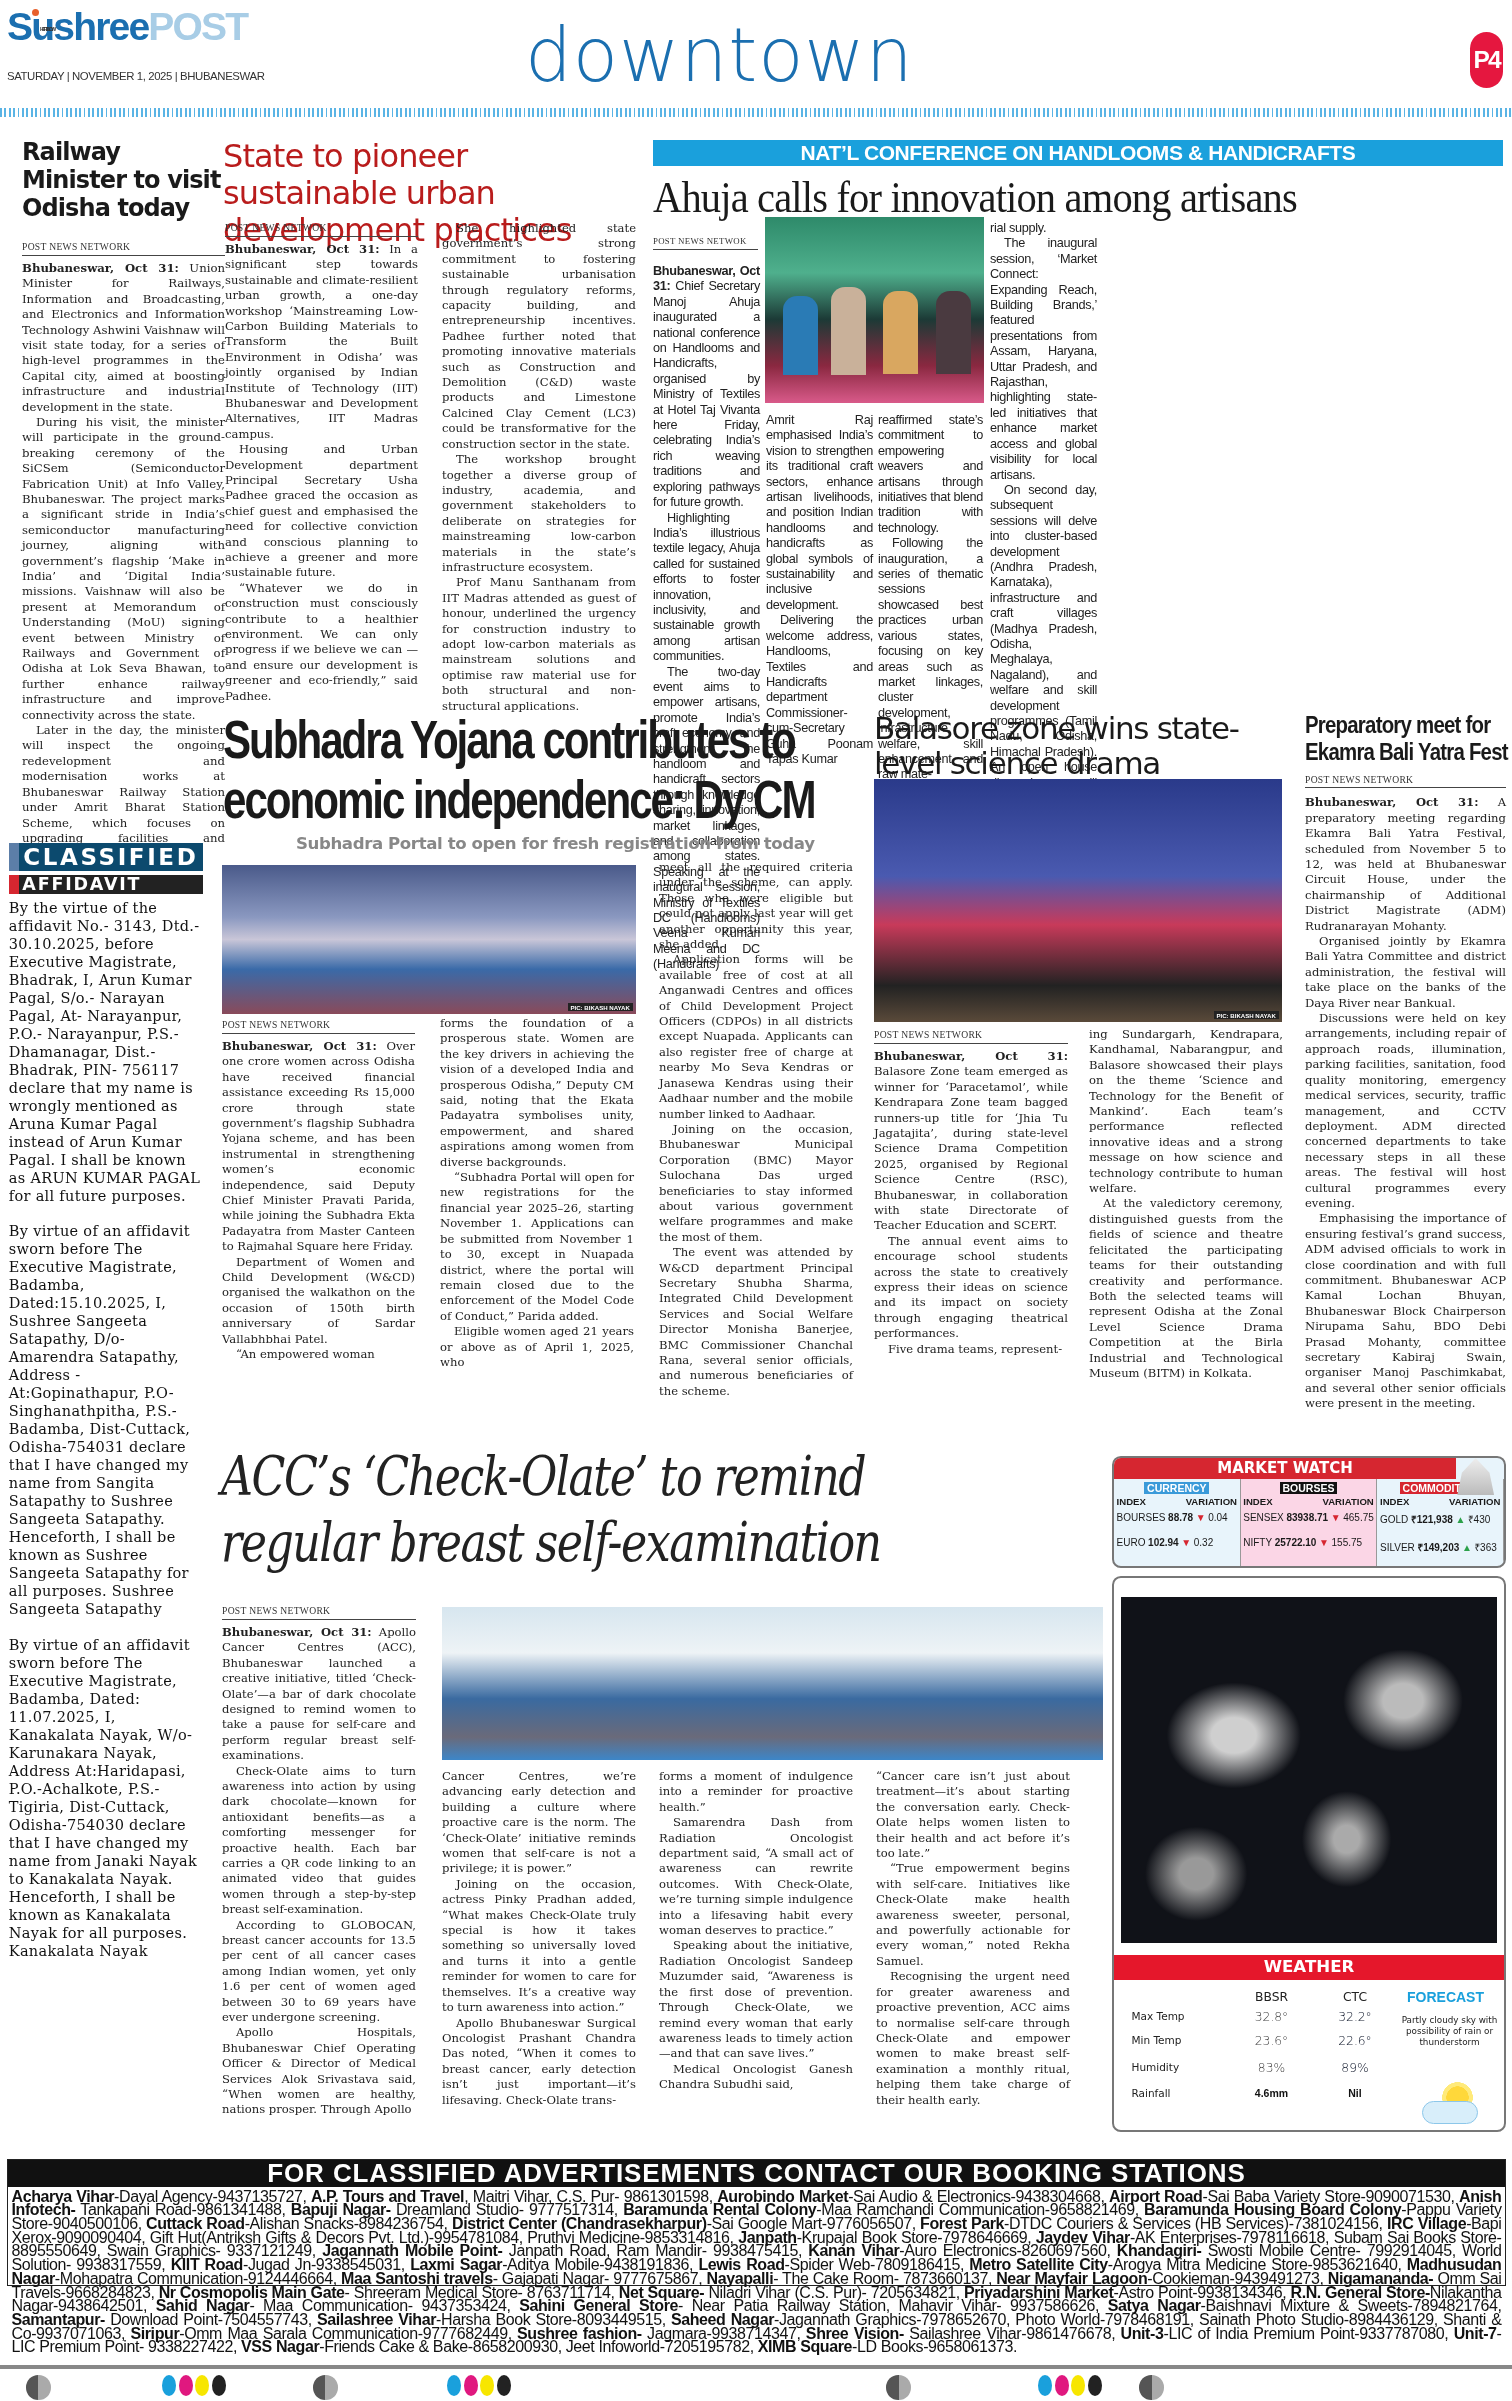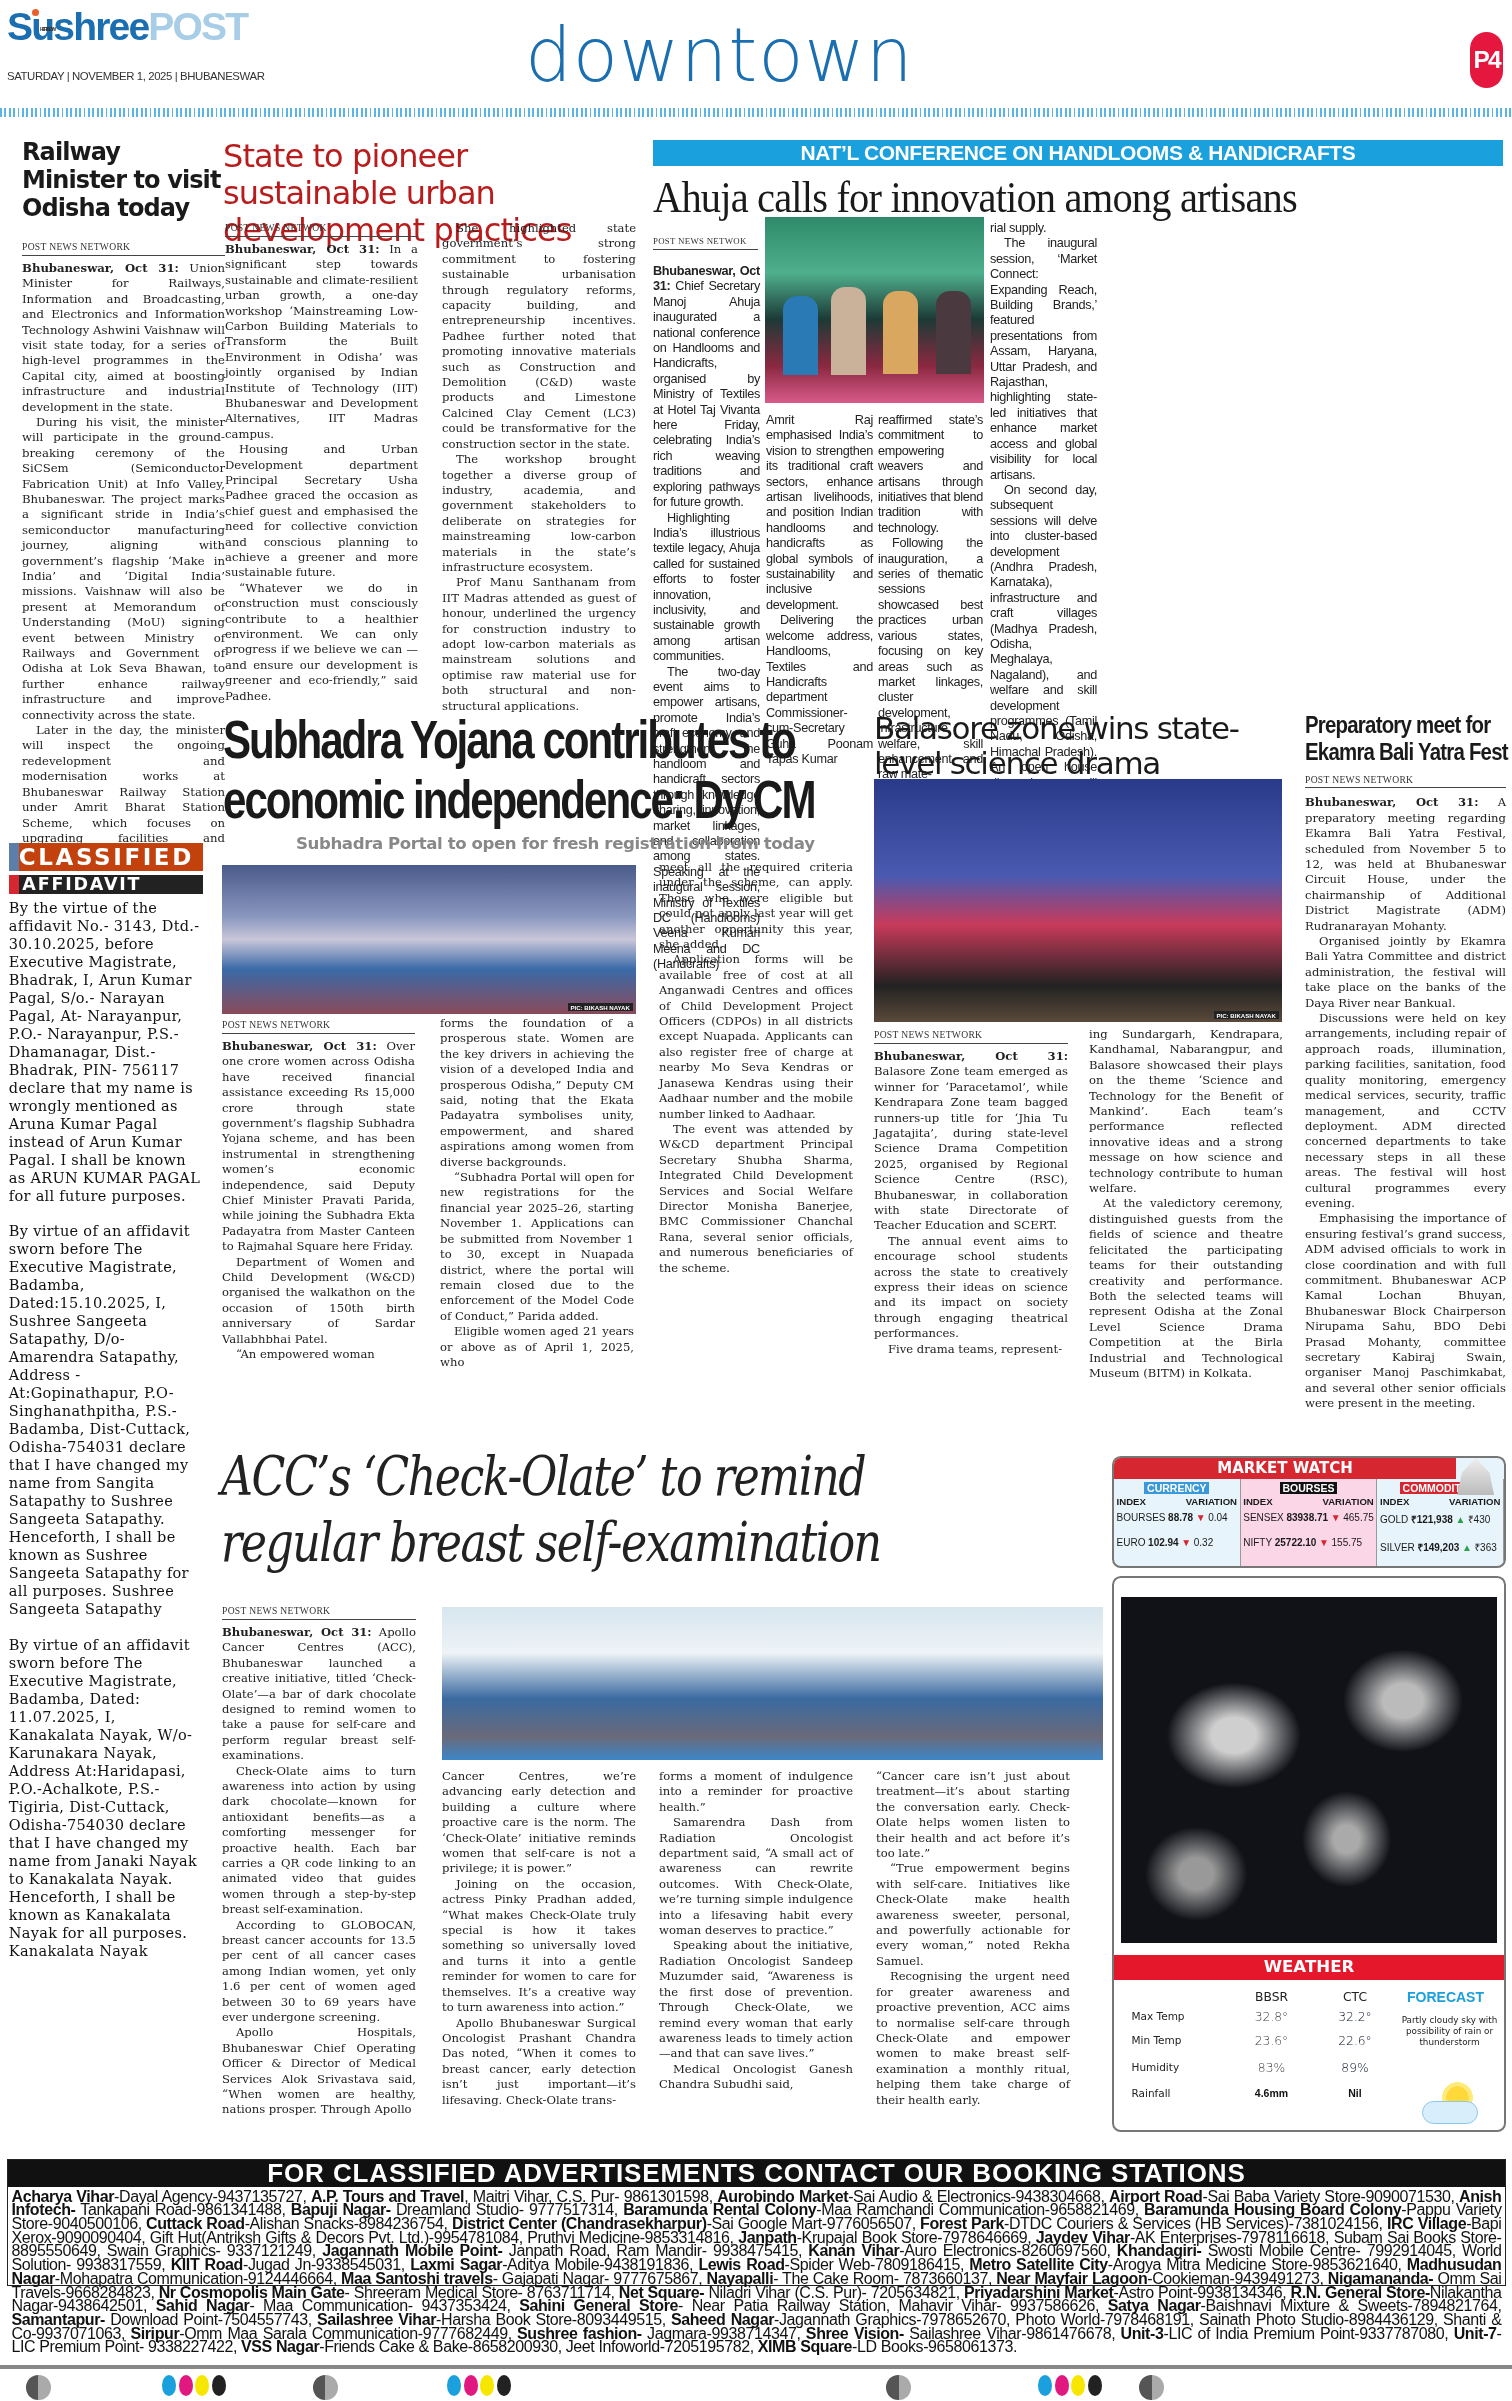--- a/index.html
+++ b/index.html
@@ -32,21 +32,21 @@
   .h-urban { font-family: "DejaVu Sans", sans-serif; font-size: 32px; line-height: 37px; letter-spacing: -0.9px; color: #b91c1c; }
   .kicker { background: #1aa0dc; color: #fff; font-family: "Liberation Sans", sans-serif; font-weight: bold; font-size: 21px; text-align: center; line-height: 26px; letter-spacing: -0.4px; }
   .h-ahuja { font-family: "Liberation Serif", serif; font-size: 44px; line-height: 49px; letter-spacing: -0.9px; transform: scaleX(0.92); transform-origin: left; white-space: nowrap; }
   .h-subhadra { font-family: "Liberation Sans", sans-serif; font-weight: bold; font-size: 54px; line-height: 61px; letter-spacing: -2.6px; transform: scaleX(0.78); transform-origin: left; white-space: nowrap; }
   .subhead { font-family: "DejaVu Sans", sans-serif; font-weight: bold; color: #888; font-size: 16.6px; letter-spacing: -0.4px; }
   .h-balasore { font-family: "DejaVu Sans", sans-serif; font-size: 31px; line-height: 35px; letter-spacing: -1.3px; }
   .h-bali { font-family: "Liberation Sans", sans-serif; font-weight: bold; font-size: 24px; line-height: 27px; letter-spacing: -0.9px; transform: scaleX(0.85); transform-origin: left; white-space: nowrap; }
   .h-acc { font-family: "DejaVu Serif", serif; font-style: italic; font-size: 54px; line-height: 63px; letter-spacing: -1.8px; transform: scaleX(0.82); transform-origin: left; white-space: nowrap; color: #222; }
 
   
-  .cls-head { background: #c2410c; color: #fff; font-family: "DejaVu Sans", sans-serif; font-weight: bold; font-size: 23px; text-align: left; letter-spacing: 2.6px; line-height: 28px; border-left: 10.5px solid #5c7ea8; }
+  .cls-head { background: #0c4a6e; color: #fff; font-family: "DejaVu Sans", sans-serif; font-weight: bold; font-size: 23px; text-align: center; letter-spacing: 2.6px; line-height: 28px; border-left: 10.5px solid #5c7ea8; }
   .cls-sub { background: #222; color: #fff; font-family: "DejaVu Sans", sans-serif; font-weight: bold; font-size: 17.5px; letter-spacing: 1.8px; line-height: 19px; border-left: 10.5px solid #d62630; padding-left: 3.5px; }
   .affidavit { font-family: "DejaVu Serif", serif; font-size: 14.5px; line-height: 18px; color: #111; letter-spacing: 0.3px; }
   .affidavit p { margin-bottom: 17.5px; }
 
   
   .mw { left: 1112px; top: 1456px; width: 394px; height: 112px; border: 2.6px solid #777; border-radius: 8.8px; overflow: hidden; background: #e8f4fb; }
   .mw-title { height: 21px; background: #d62630; color: #fff; font-family: "DejaVu Sans", sans-serif; font-weight: bold; font-size: 15px; text-align: center; line-height: 21px; width: 342px; }
   .mw-cols { display: flex; height: 88px; }
   .mw-col { flex: 1; border-right: 0.9px solid #999; padding: 2.6px 2.6px; font-family: "Liberation Sans", sans-serif; font-size: 10px; }
   .mw-col.b { background: #fbd6e6; }
@@ -182,20 +182,21 @@
   </div>
 </div>
 <div class="abs body-text" style="left:440px;top:1016px;width:194px;">
   <p class="first">forms the foundation of a prosperous state. Women are the key drivers in achieving the vision of a developed India and prosperous Odisha,” Deputy CM said, noting that the Ekata Padayatra symbolises unity, empowerment, and shared aspirations among women from diverse backgrounds.</p>
   <p>“Subhadra Portal will open for new registrations for the financial year 2025–26, starting November 1. Applications can be submitted from November 1 to 30, except in Nuapada district, where the portal will remain closed due to the enforcement of the Model Code of Conduct,” Parida added.</p>
   <p>Eligible women aged 21 years or above as of April 1, 2025, who</p>
 </div>
 <div class="abs body-text" style="left:659px;top:860px;width:194px;">
   <p class="first">meet all the required criteria under the scheme, can apply. Those who were eligible but could not apply last year will get another opportunity this year, she added.</p>
   <p>Application forms will be available free of cost at all Anganwadi Centres and offices of Child Development Project Officers (CDPOs) in all districts except Nuapada. Applicants can also register free of charge at nearby Mo Seva Kendras or Janasewa Kendras using their Aadhaar number and the mobile number linked to Aadhaar.</p>
+  <p>Joining on the occasion, Bhubaneswar Municipal Corporation (BMC) Mayor Sulochana Das urged beneficiaries to stay informed about various government welfare programmes and make the most of them.</p>
   <p>The event was attended by W&amp;CD department Principal Secretary Shubha Sharma, Integrated Child Development Services and Social Welfare Director Monisha Banerjee, BMC Commissioner Chanchal Rana, several senior officials, and numerous beneficiaries of the scheme.</p>
 </div>
 
 <div class="abs h-balasore" style="left:874px;top:711px;width:412px;">Balasore zone wins state-level science drama competition</div>
 <div class="abs photo" style="left:874px;top:779px;width:408px;height:243px;background:linear-gradient(180deg,#2a3a8a 0%,#4a5ab0 40%,#c83a5a 60%,#222 85%,#5a4a3a 100%);">
   <span class="caption-credit">PIC: BIKASH NAYAK</span>
 </div>
 <div class="abs" style="left:874px;top:1029px;width:194px;">
   <div class="byline">POST NEWS NETWORK</div>
   <div class="body-text" style="margin-top:5.3px;">

